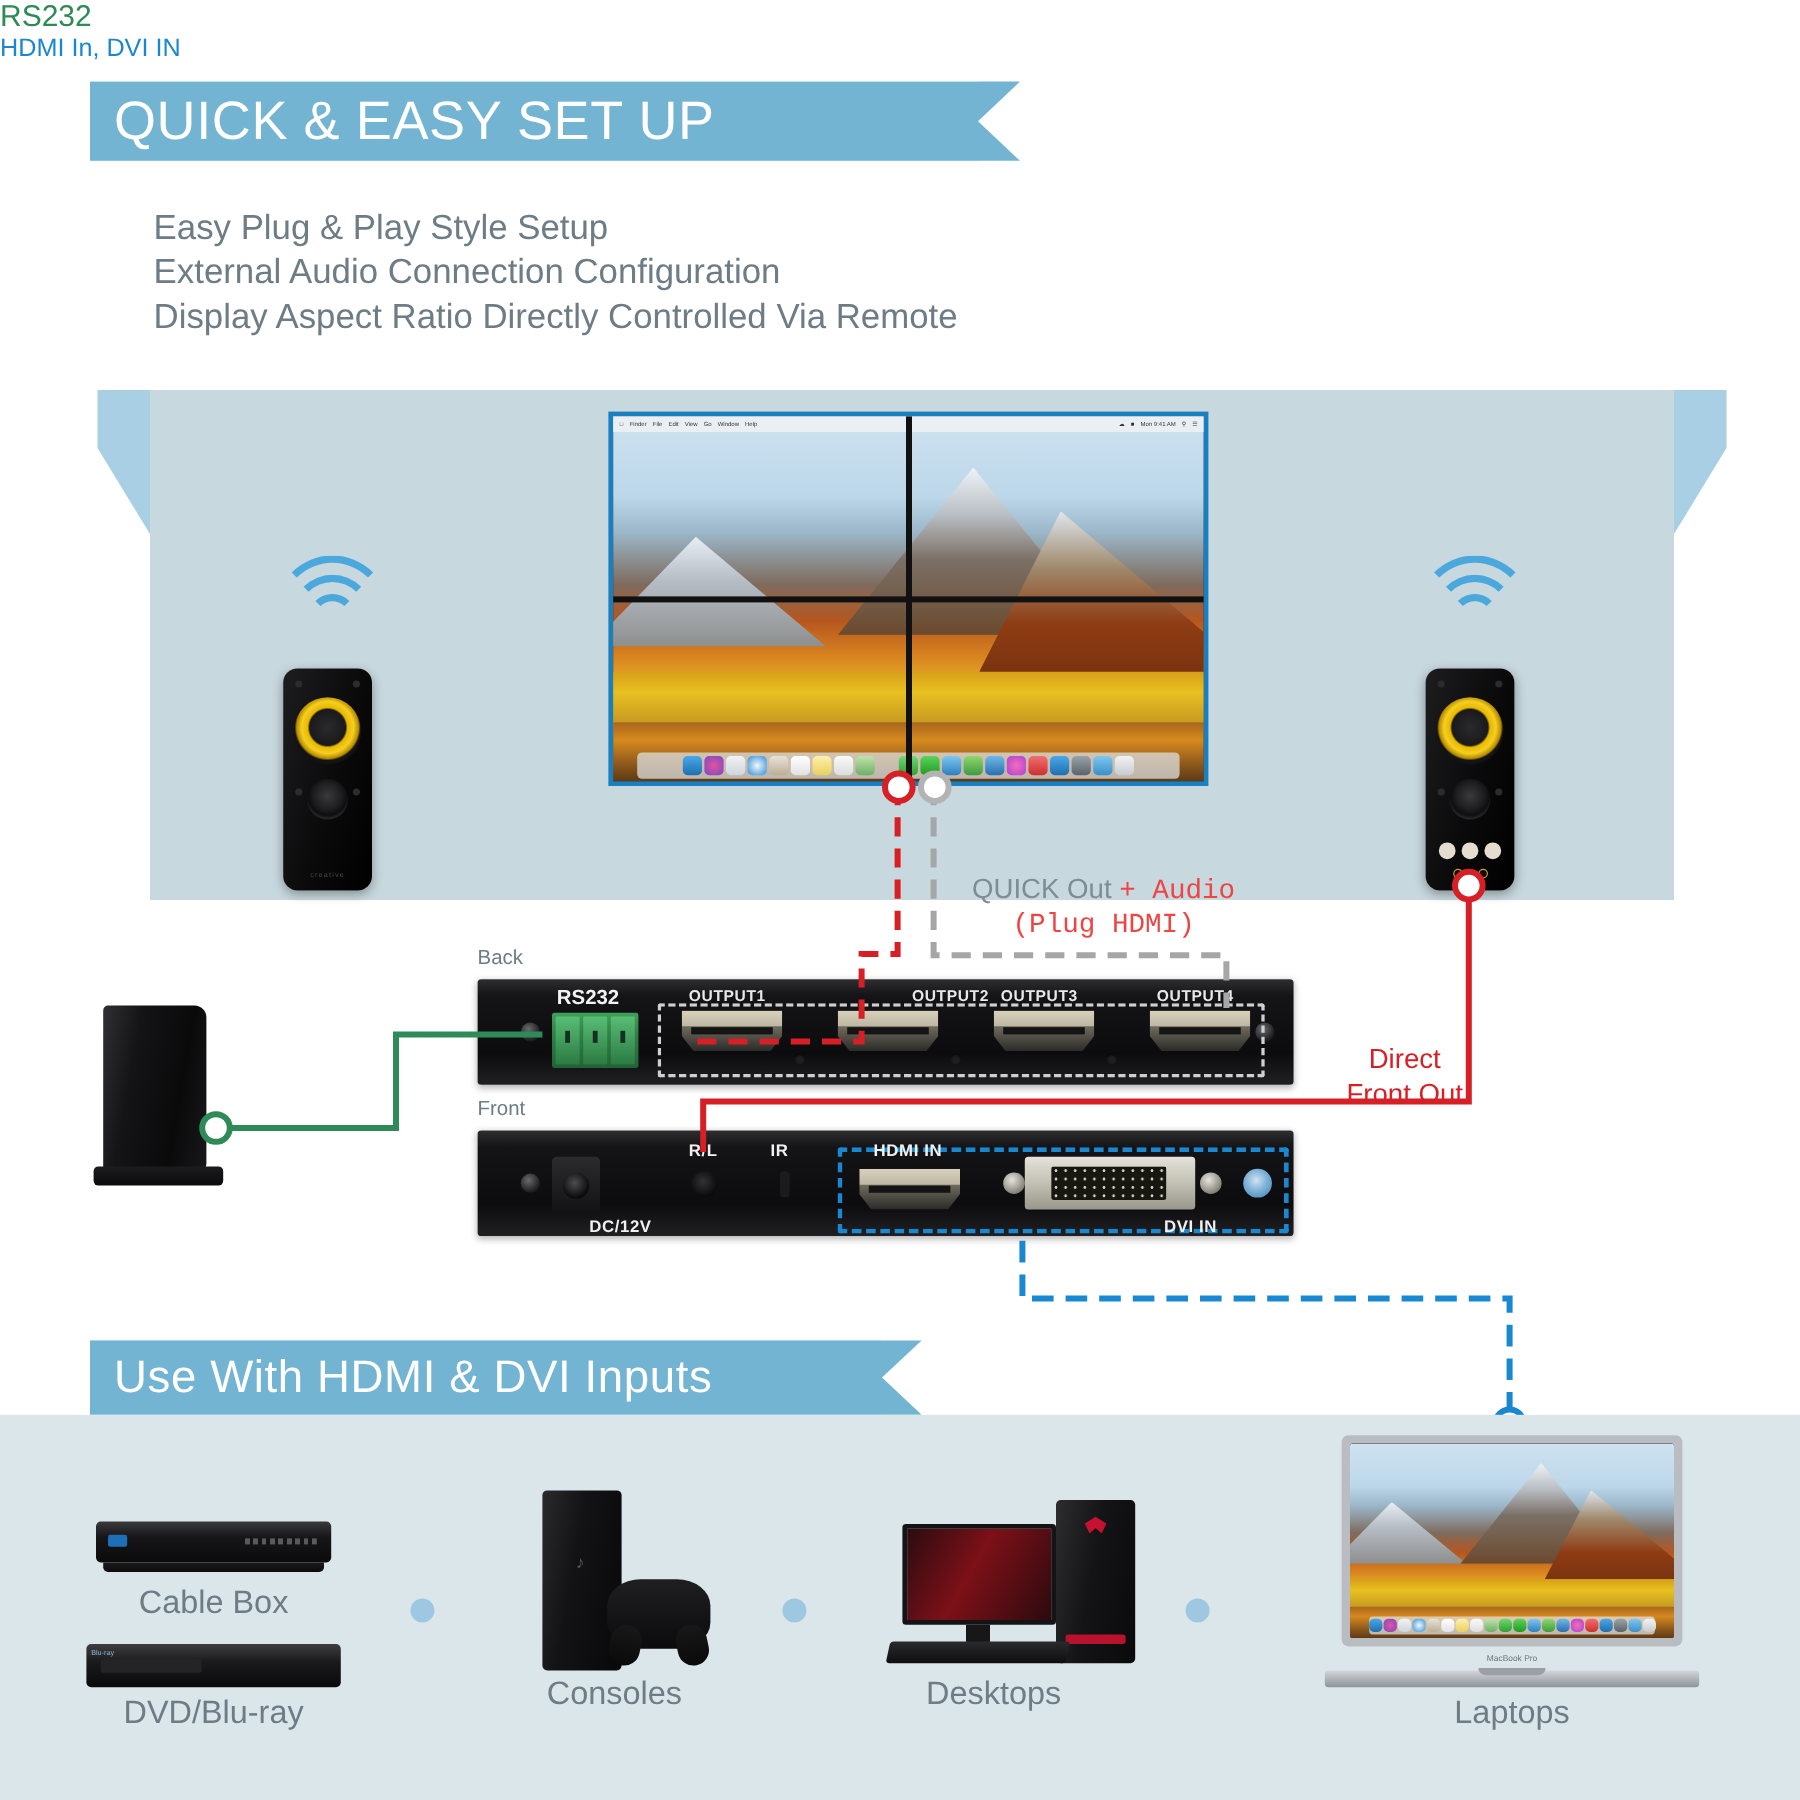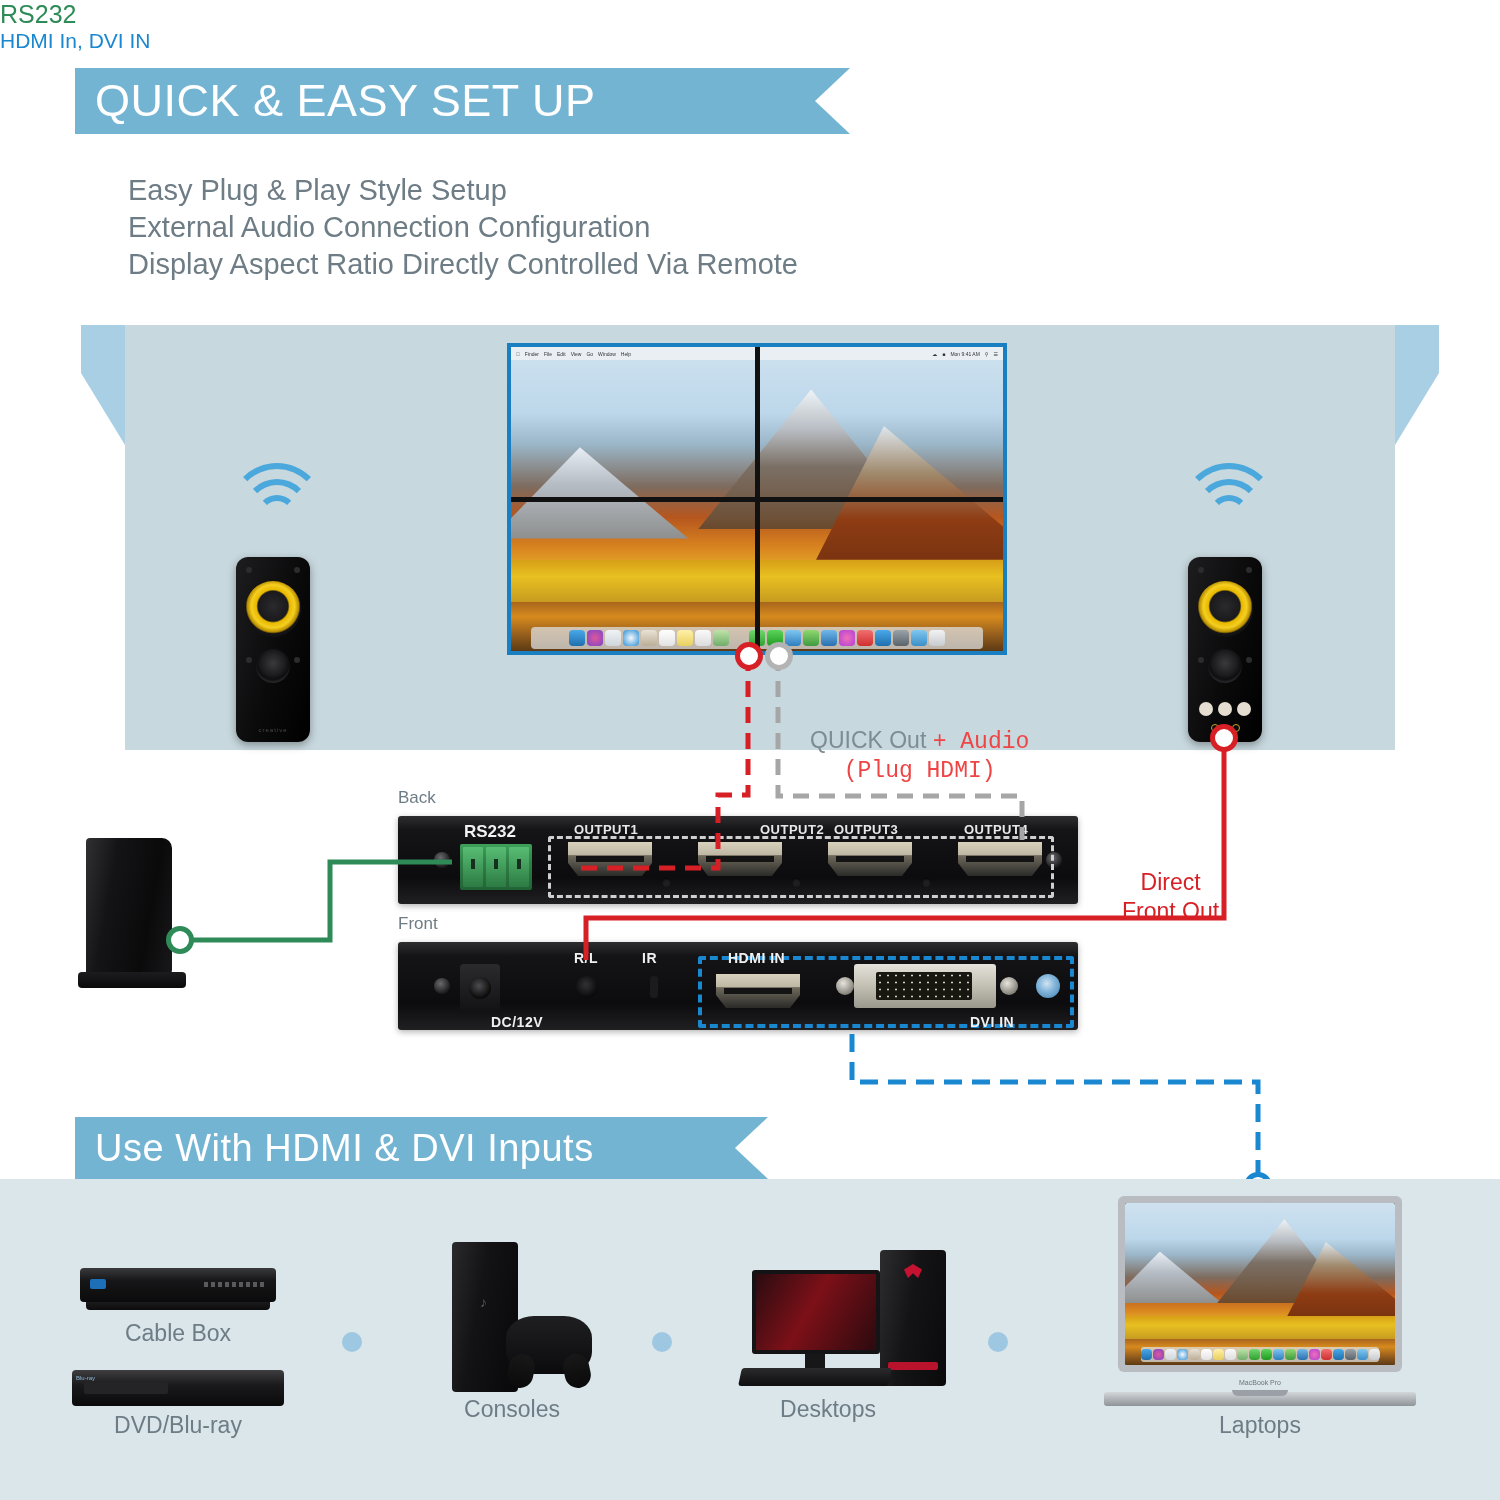--- a/index.html
+++ b/index.html
@@ -141,21 +141,21 @@
   #calloutHDMI{left:810px;top:726px;font-size:23px;}
   #calloutHDMI .g{color:#7e8c94;}
   #calloutHDMI .r{color:#ef4444;font-family:Liberation Mono, monospace;}
   #calloutDirect{left:1122px;top:868px;font-size:23px;color:#d71f26;}
   #calloutRS232{left:200px;top:906px;}
   #calloutRS232 .t{font-size:25px;color:#2e8b57;}
   #calloutRS232 .s{font-size:13px;color:#2e8b57;line-height:1.35;margin-top:2px;margin-left:8px;}
   #calloutHDMIIn{left:1076px;top:1048px;font-size:21px;color:#1a87d1;}
 
   
-  .srcLabel{position:absolute;color:#6d7c85;font-size:23px;text-align:center;}
+  .srcLabel{position:absolute;color:#6d7c85;font-size:27px;text-align:center;}
   .dotsep{position:absolute;width:20px;height:20px;border-radius:50%;background:#9ec8e2;}
 
   .cablebox{position:absolute;left:80px;top:1268px;width:196px;height:34px;border-radius:4px;
       background:linear-gradient(180deg,#3a3a3d 0%,#161618 38%,#0b0b0c 100%);}
   .cablebox::before{content:"";position:absolute;left:10px;top:11px;width:16px;height:10px;background:#1d6fb8;border-radius:2px;}
   .cablebox::after{content:"";position:absolute;right:12px;top:14px;width:60px;height:5px;
       background:repeating-linear-gradient(90deg,#5a5a5d 0 4px,transparent 4px 7px);}
   .cbfeet{position:absolute;left:86px;top:1302px;width:184px;height:8px;
       background:linear-gradient(180deg,#1b1b1d,#0c0c0d);border-radius:0 0 4px 4px;}
 

